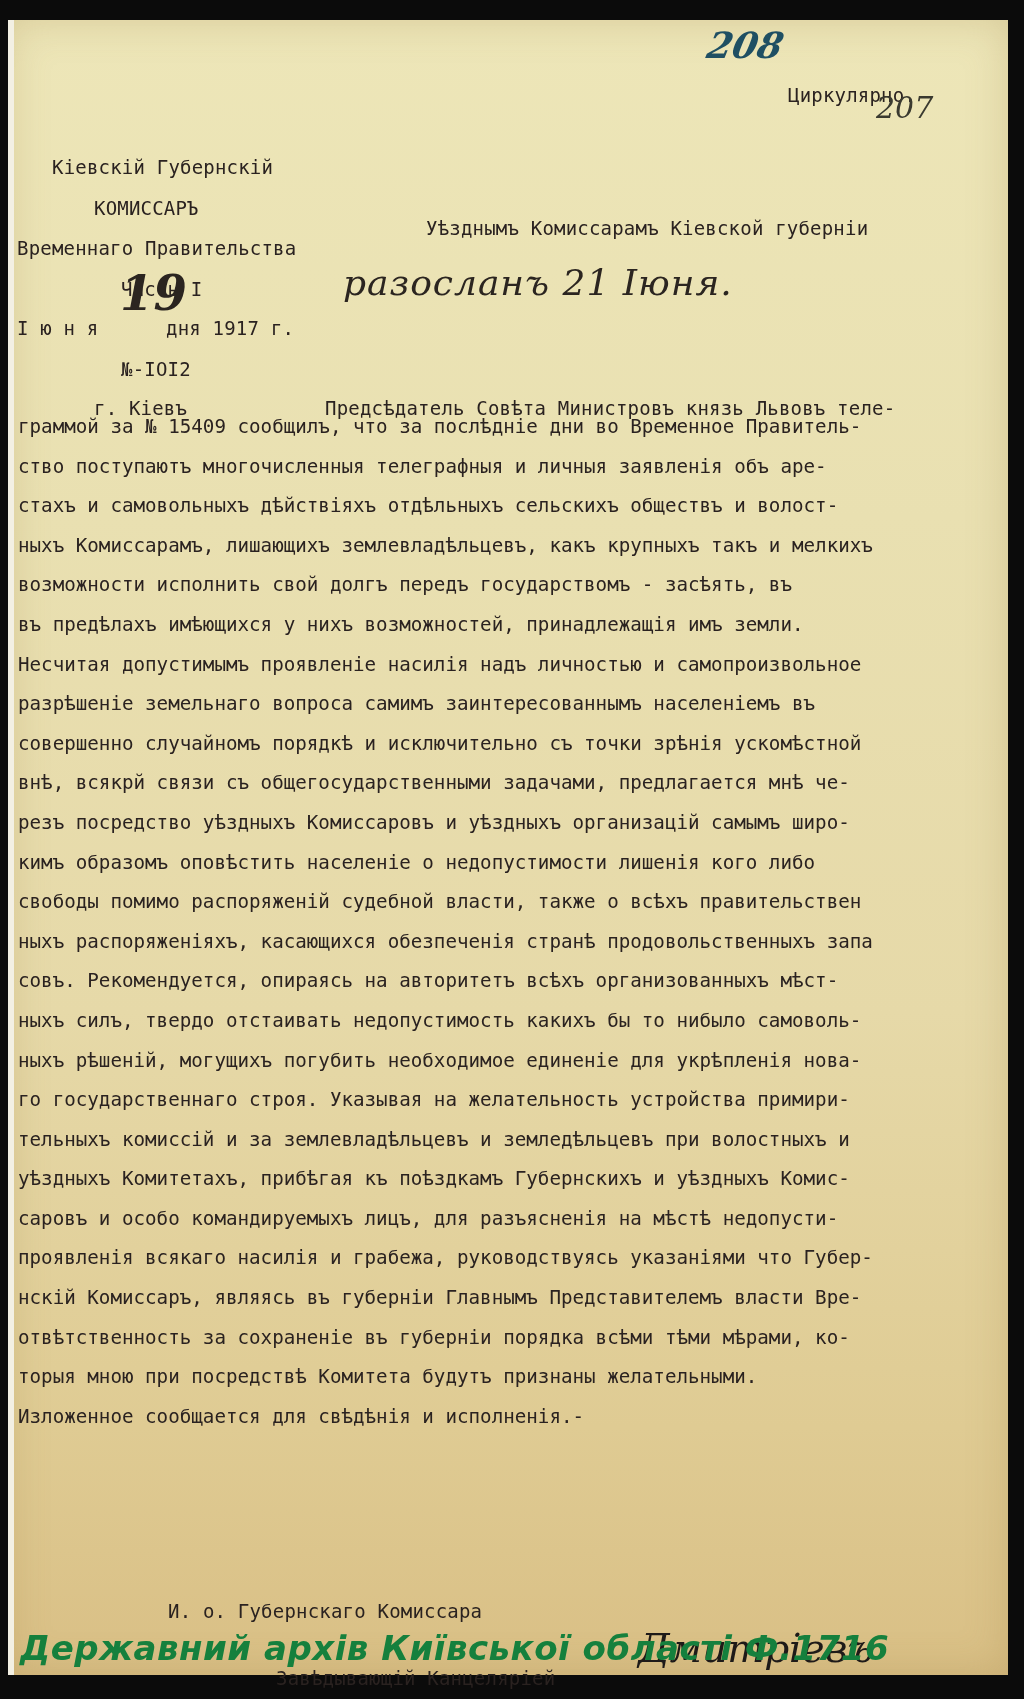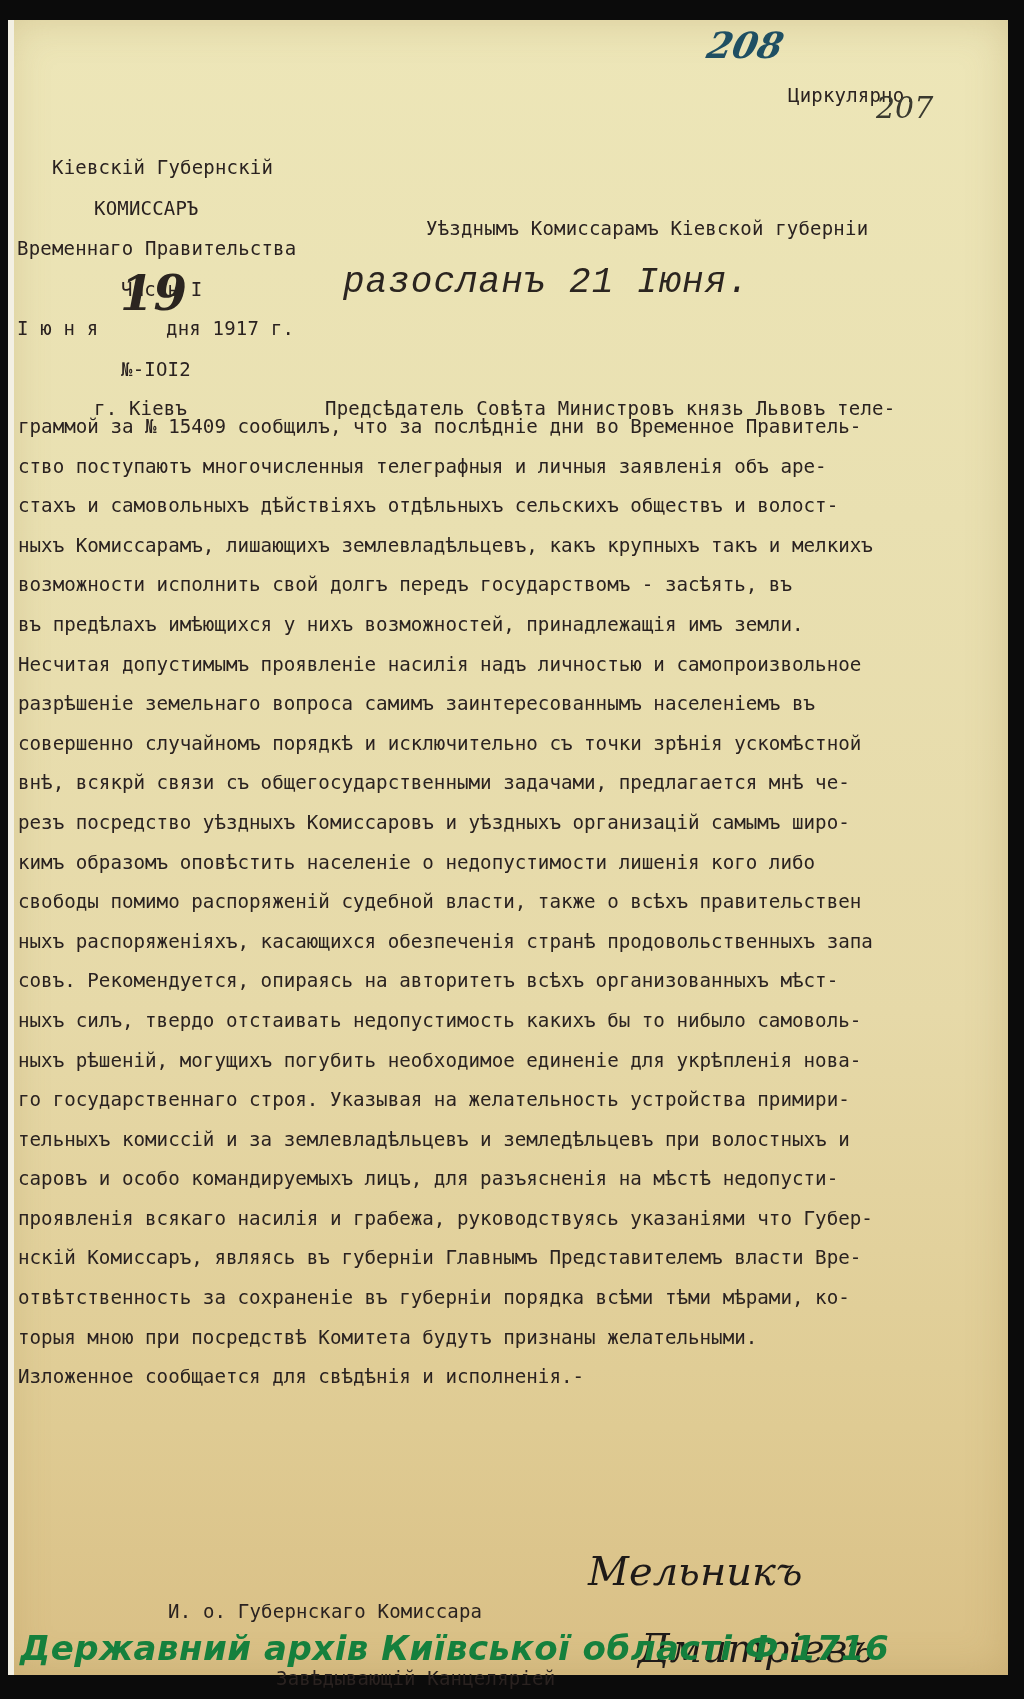--- a/index.html
+++ b/index.html
@@ -52,21 +52,20 @@
       transform: skewX(-12deg);
     }
     .pencil-number {
       color: #3a3a30;
       font-size: 30px;
     }
     .hand-note {
       color: #2b2520;
       font-size: 36px;
       letter-spacing: 1px;
-      font-family: Liberation Mono, monospace;
     }
     .hand-date {
       color: #2b2520;
       font-size: 48px;
       font-weight: bold;
     }
     .body-text {
       position: absolute;
       left: 18px;
       top: 345px;
@@ -142,28 +141,28 @@
     <span class="body-line">внѣ, всякрй связи съ общегосударственными задачами, предлагается  мнѣ че-</span>
     <span class="body-line">резъ посредство уѣздныхъ Комиссаровъ и уѣздныхъ организацій самымъ широ-</span>
     <span class="body-line">кимъ образомъ  оповѣстить населеніе о недопустимости лишенія кого либо</span>
     <span class="body-line">свободы помимо распоряженій судебной власти, также о всѣхъ  правительствен</span>
     <span class="body-line">ныхъ распоряженіяхъ, касающихся обезпеченія странѣ продовольственныхъ запа</span>
     <span class="body-line">совъ. Рекомендуется, опираясь на авторитетъ  всѣхъ организованныхъ мѣст-</span>
     <span class="body-line">ныхъ силъ, твердо отстаивать недопустимость какихъ  бы то нибыло самоволь-</span>
     <span class="body-line">ныхъ рѣшеній, могущихъ погубить необходимое единеніе для укрѣпленія нова-</span>
     <span class="body-line">го  государственнаго строя. Указывая на желательность устройства примири-</span>
     <span class="body-line">тельныхъ комиссій и за землевладѣльцевъ и земледѣльцевъ при волостныхъ и</span>
+    <span class="body-line">уѣздныхъ Комитетахъ, прибѣгая къ поѣздкамъ  Губернскихъ и уѣздныхъ Комис-</span>
     <span class="body-line">саровъ и особо командируемыхъ лицъ, для разъясненія на мѣстѣ  недопусти-</span>
     <span class="body-line">проявленія всякаго насилія и грабежа, руководствуясь указаніями что Губер-</span>
     <span class="body-line">нскій Комиссаръ, являясь въ губерніи Главнымъ Представителемъ власти Вре-</span>
     <span class="body-line">отвѣтственность  за сохраненіе въ губерніи порядка всѣми тѣми мѣрами, ко-</span>
     <span class="body-line">торыя мною при посредствѣ Комитета будутъ признаны желательными.</span>
     <span class="body-line">Изложенное  сообщается для свѣдѣнія и исполненія.-</span>
   </div>
 
   <span class="typed" style="left:160px; top:1548px;text-align:center;">И. о. Губернскаго Комиссара</span>
-  <span class="signature" style="left:580px; top:1528px; font-size:40px;">Мельникъ</span>
 
   <span class="typed" style="left:268px; top:1615px;">Завѣдывающій Канцеляріей</span>
   <span class="signature" style="left:630px; top:1606px; font-size:39px;">Дмитрiевъ</span>
 </div>
 
 <div class="watermark">Державний архів Київської області Ф.1716</div>
 
 </body></html>

